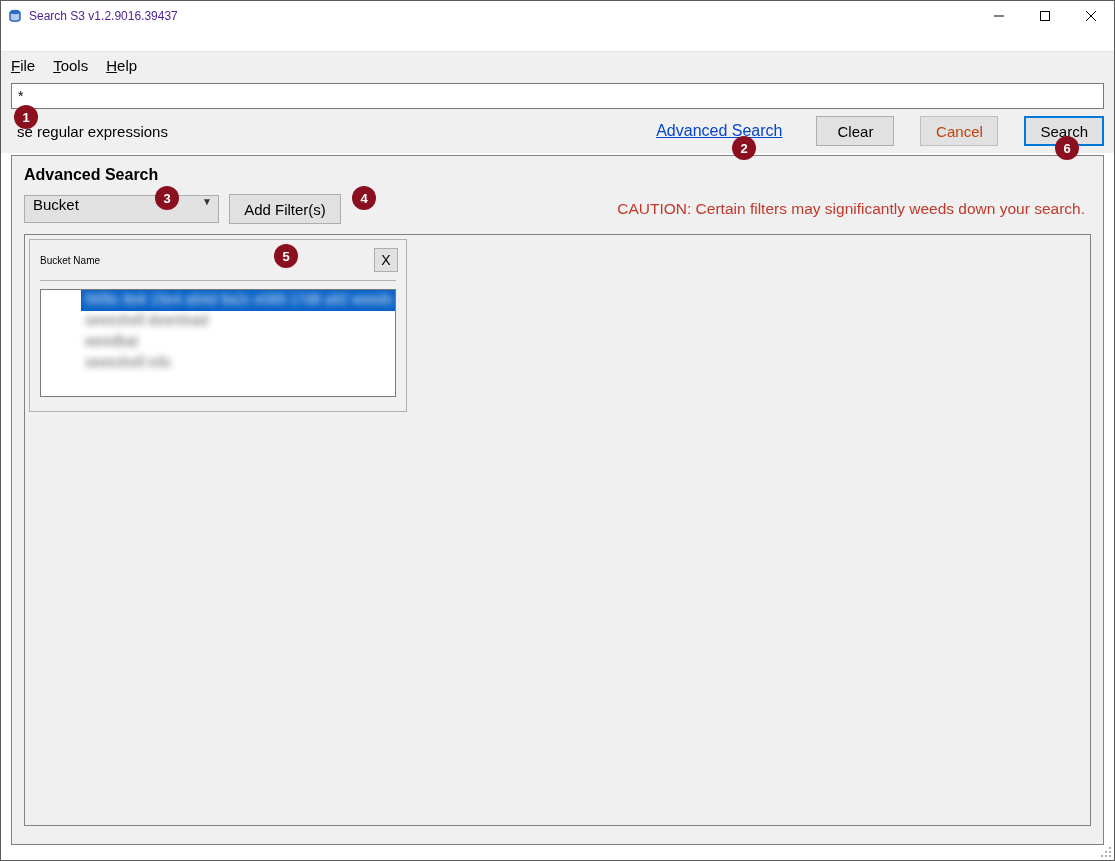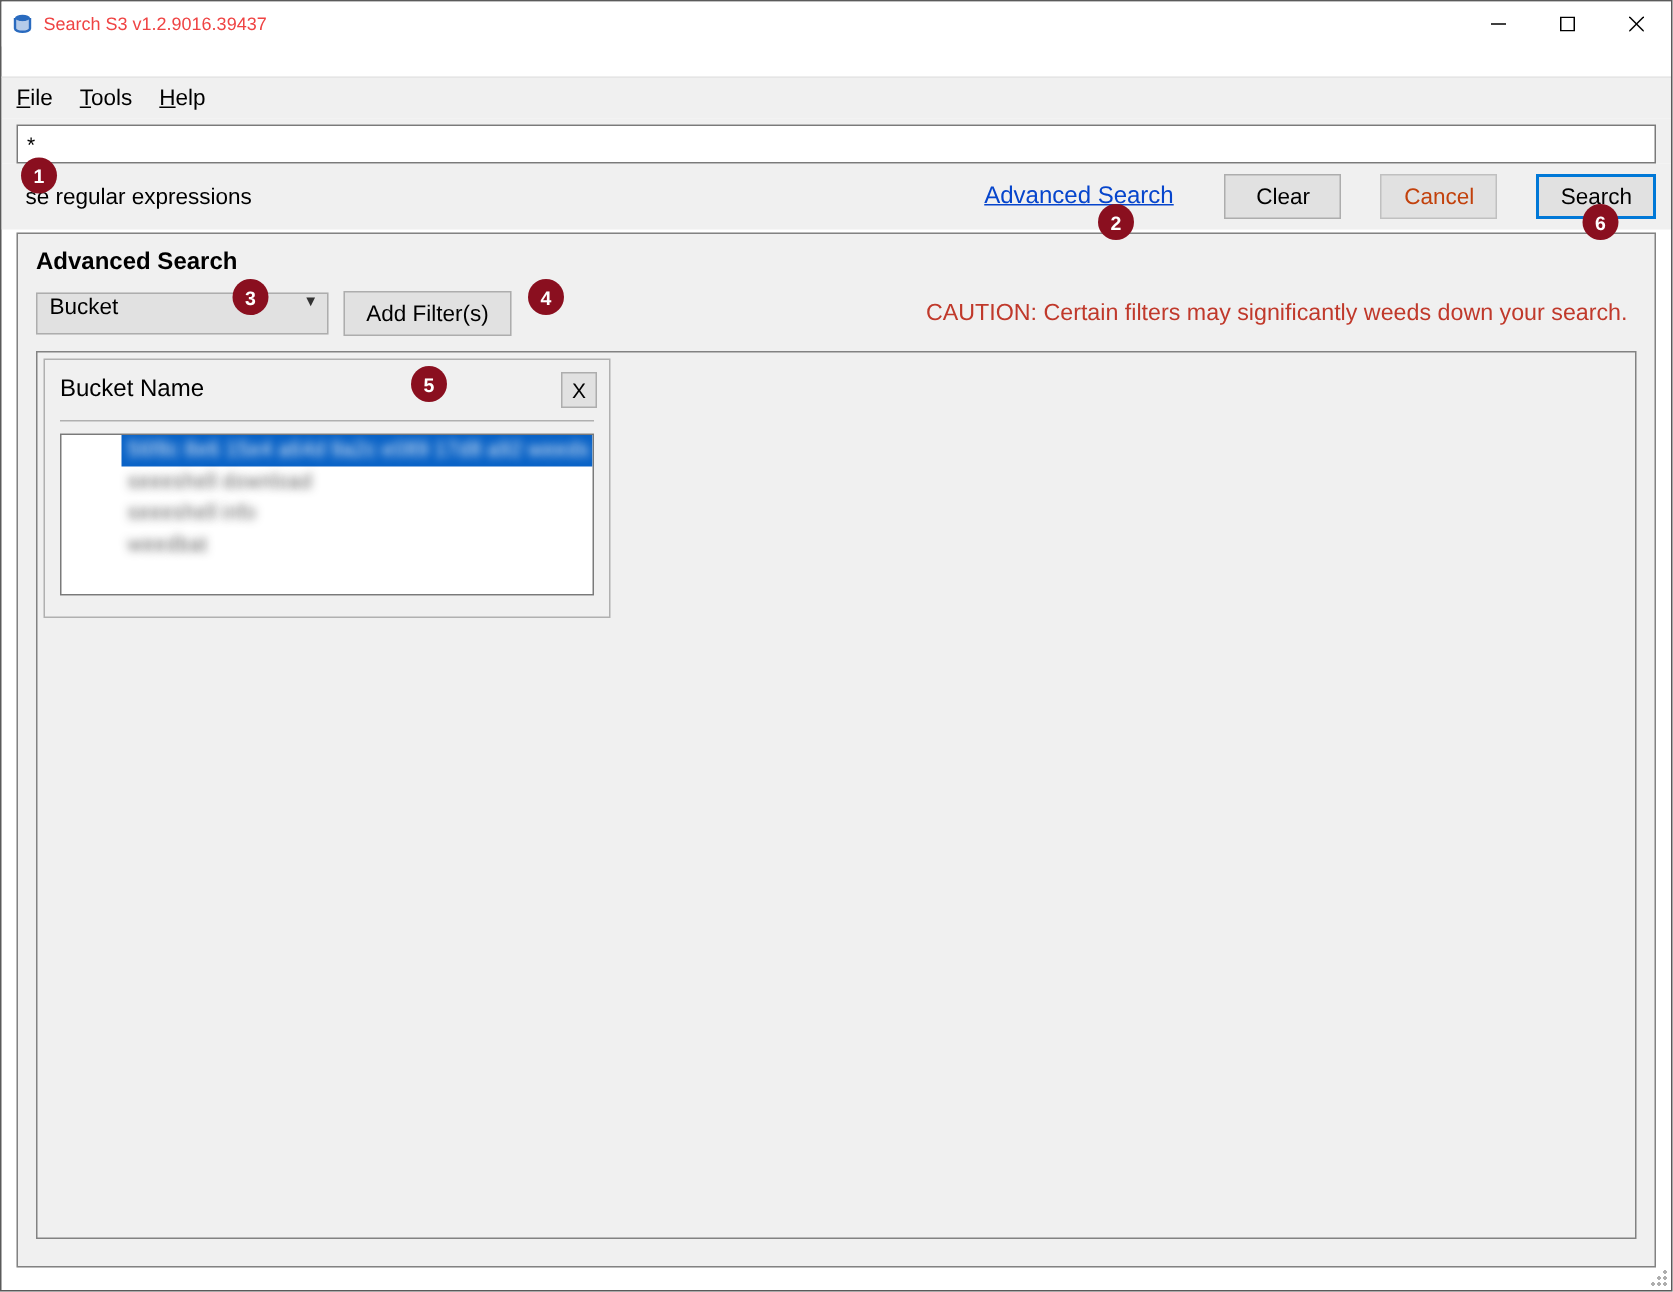--- a/index.html
+++ b/index.html
@@ -25,21 +25,21 @@
   font-size: 12px;
   color: #000;
 }
 .titlebar .app-icon {
   width: 16px; height: 16px;
   margin-right: 6px;
   display: inline-flex;
   align-items: center;
   justify-content: center;
 }
-.titlebar .title { flex: 1; color: #ef4444; }
+.titlebar .title { flex: 1; color: #4c1d95; }
 .win-controls { display: flex; height: 100%; }
 .win-btn {
   width: 46px; height: 100%;
   display: flex; align-items: center; justify-content: center;
   color: #000;
 }
 .win-btn svg { stroke: #000; }
 
 
 .menubar {
@@ -161,21 +161,21 @@
   border: 1px solid #b0b0b0;
   background: #f0f0f0;
 }
 .filter-card-head {
   display: flex;
   align-items: center;
   justify-content: space-between;
   padding: 8px 8px 8px 10px;
 }
 .filter-card-title {
-  font-size: 16px;
+  font-size: 10px;
 }
 .close-x {
   width: 24px; height: 24px;
   border: 1px solid #adadad;
   background: #e1e1e1;
   display: flex; align-items:center; justify-content:center;
   font-size: 14px;
 }
 .filter-hr {
   border: none;
@@ -307,22 +307,22 @@
   <div class="filter-area">
     <div class="filter-card">
       <div class="filter-card-head">
         <span class="filter-card-title">Bucket Name</span>
         <span class="close-x">X</span>
       </div>
       <hr class="filter-hr">
       <div class="bucket-list">
         <div class="row selected">56f8c 8e6 15e4 a64d 9a2c e089 17d8 a92 weeds</div>
         <div class="row">seeeshell download</div>
+        <div class="row">weedbat</div>
         <div class="row">seeeshell info</div>
-        <div class="row">weedbat</div>
       </div>
     </div>
   </div>
 </div>
 
 <div class="badge" style="left:13px; top:104px;">1</div>
 <div class="badge" style="left:731px; top:135px;">2</div>
 <div class="badge" style="left:154px; top:185px;">3</div>
 <div class="badge" style="left:351px; top:185px;">4</div>
 <div class="badge" style="left:273px; top:243px;">5</div>

